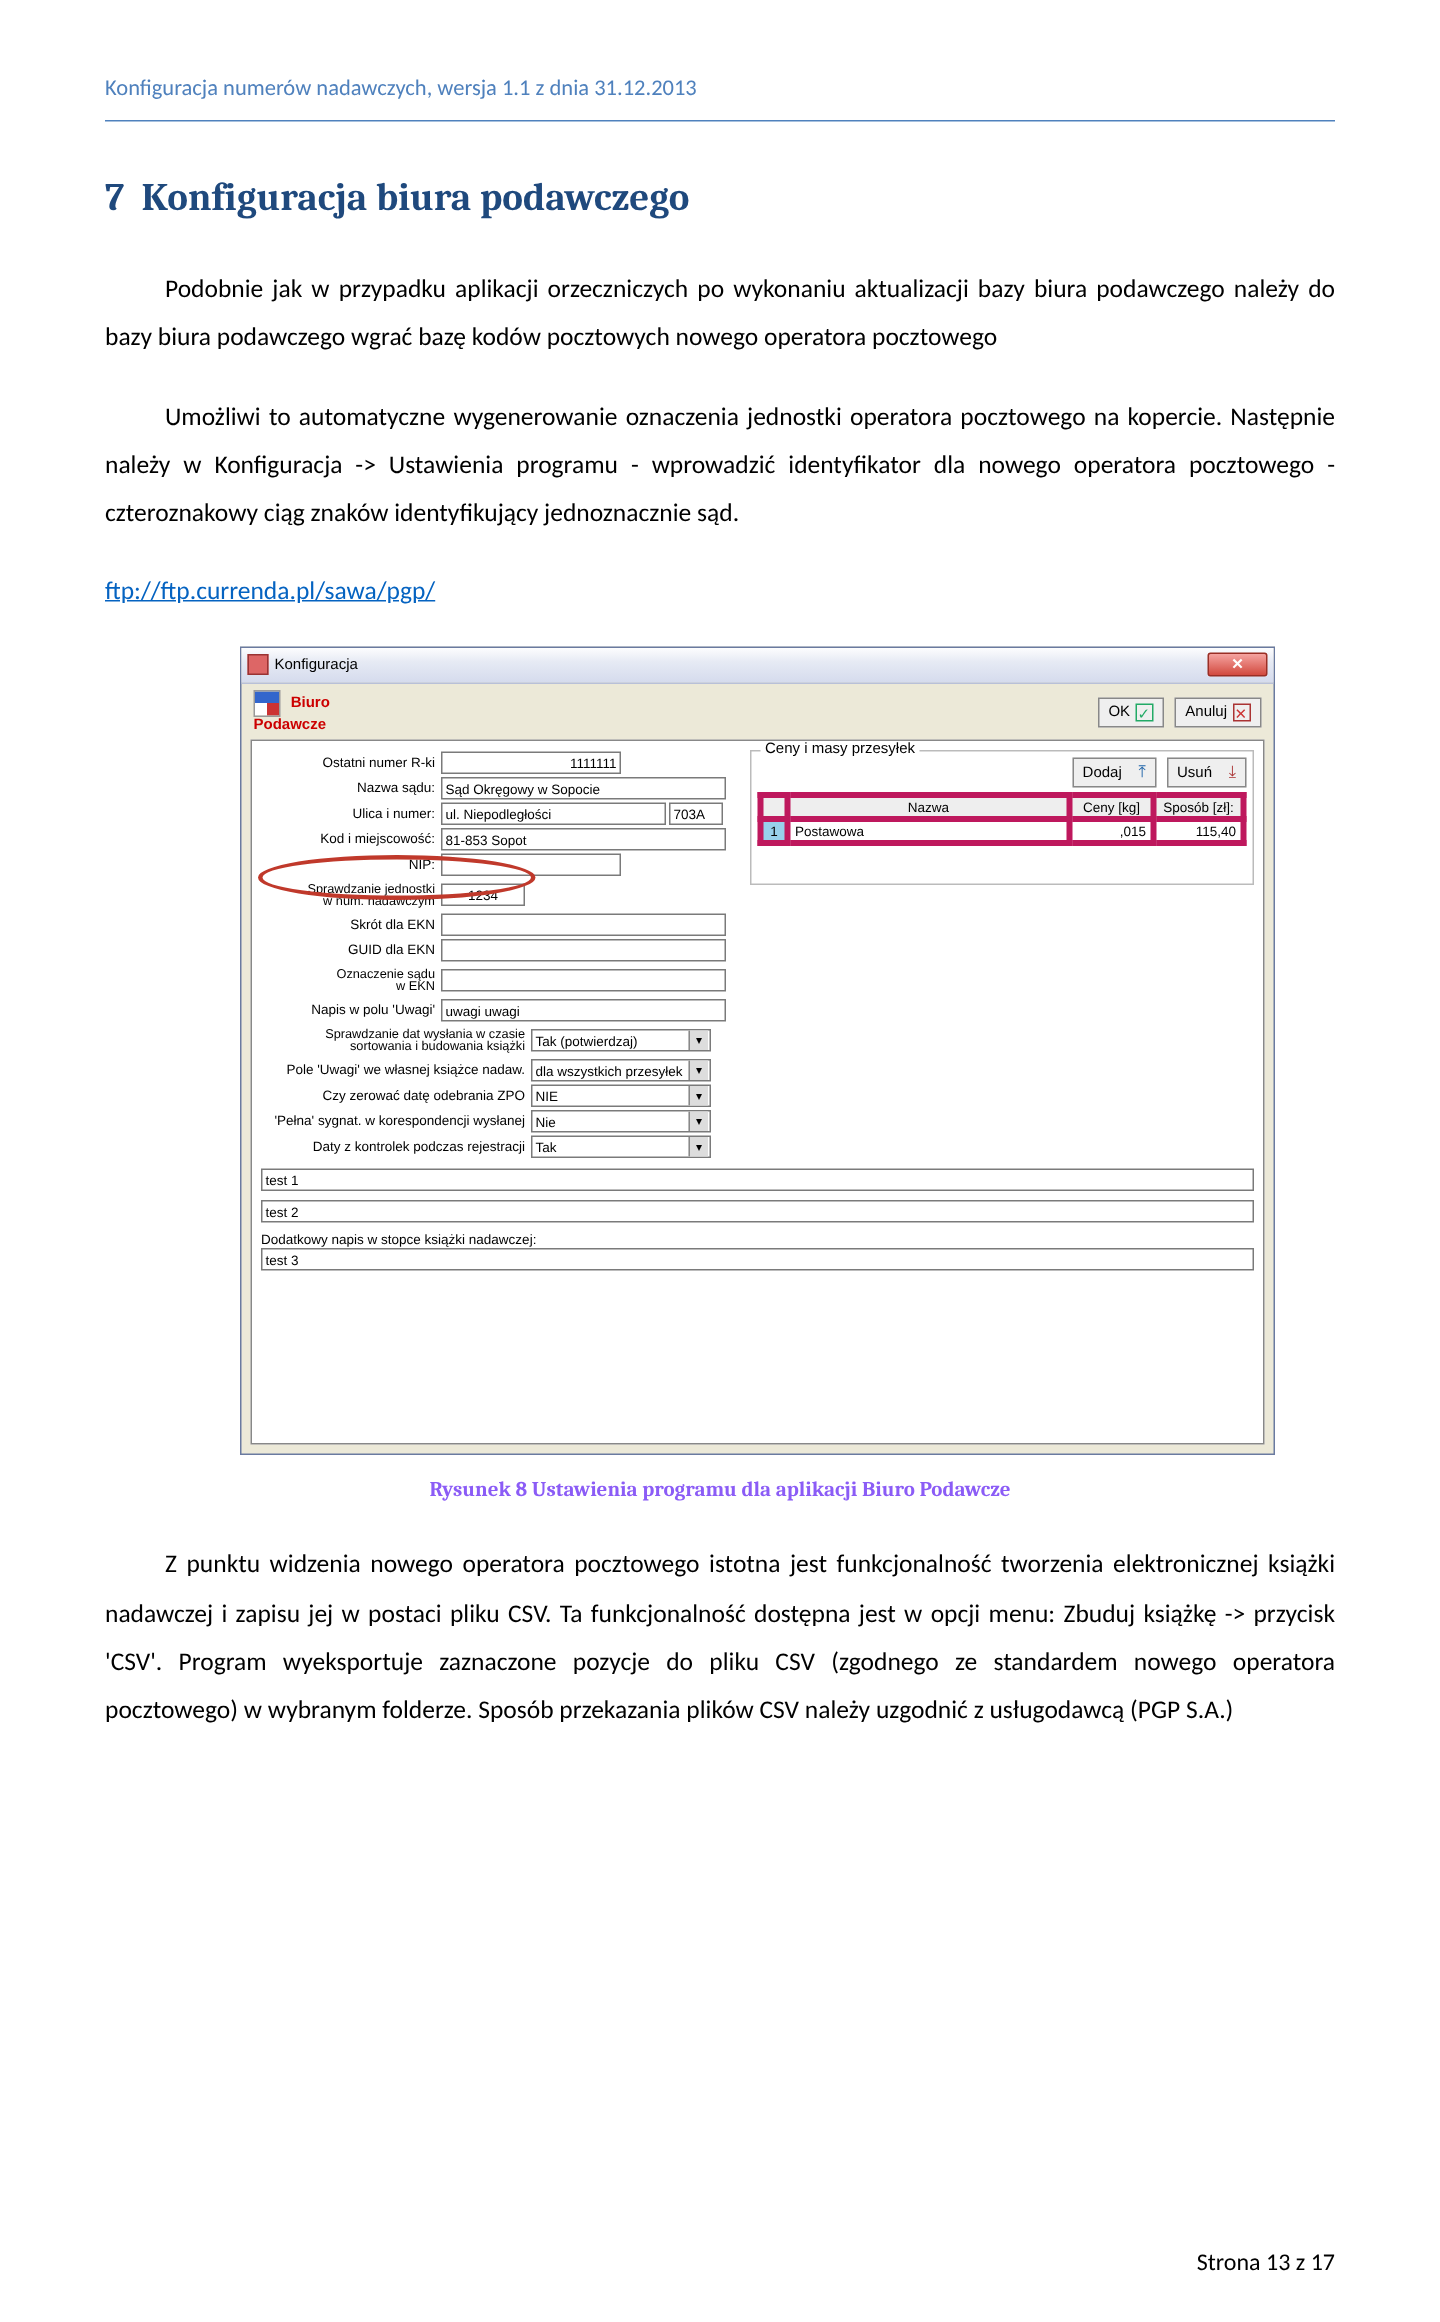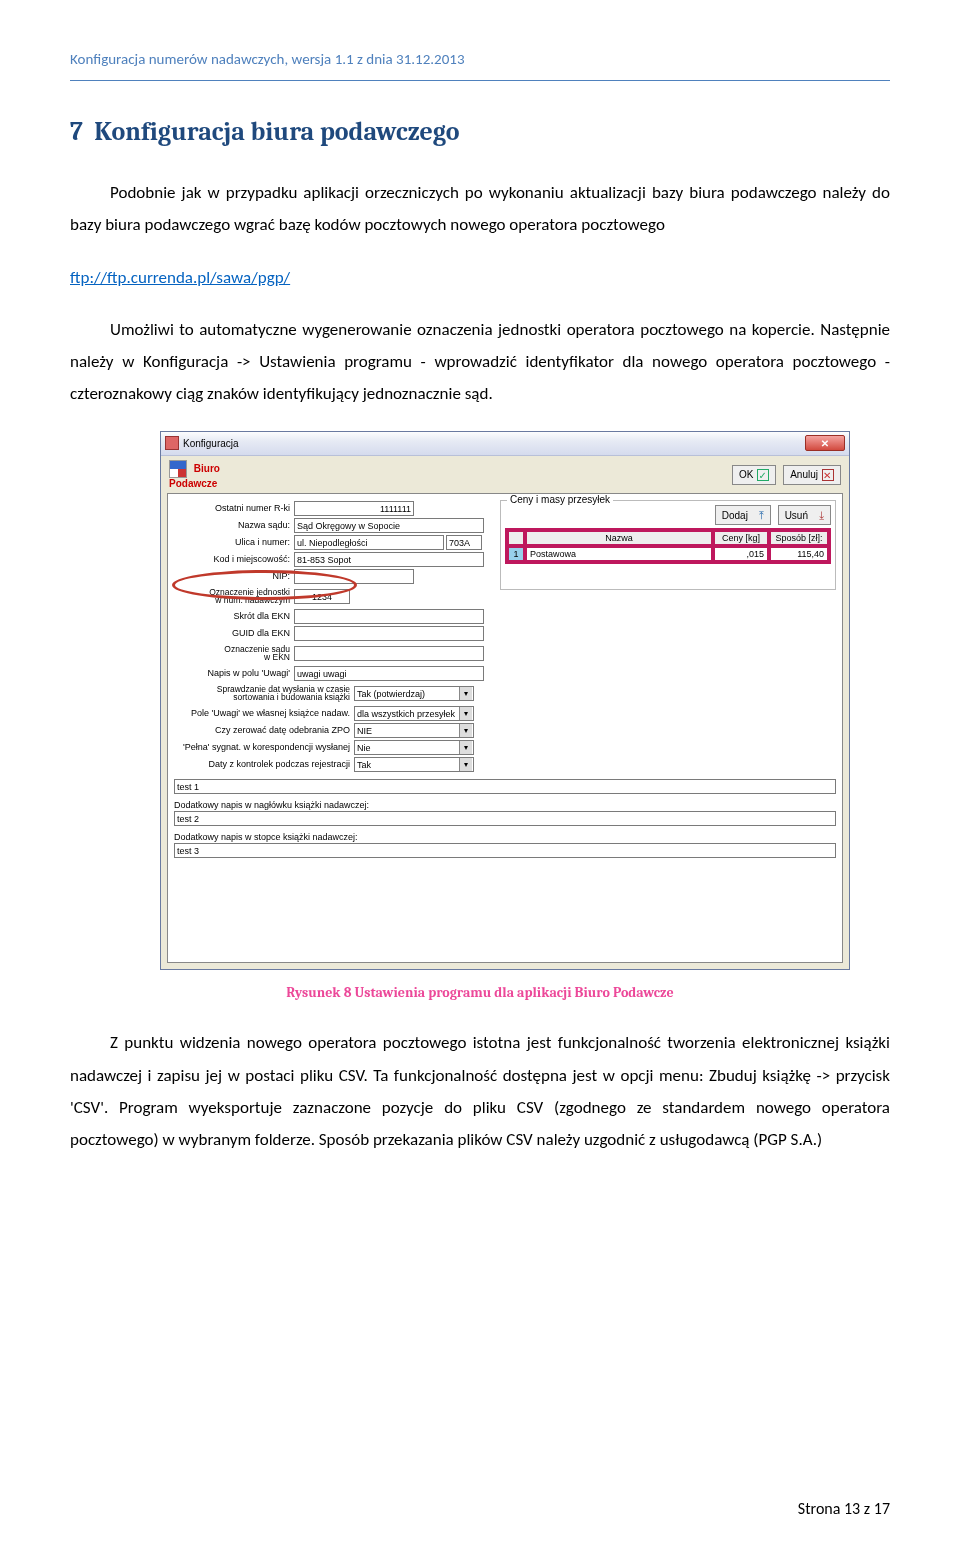--- a/index.html
+++ b/index.html
@@ -135,21 +135,21 @@
   .ceny-btns { text-align: right; margin-bottom: 3px; }
 
   .full-input {
     width: 100%; height: 15px; border: 1px solid #7a7a7a;
     font-size: 9px; padding: 0 2px; line-height: 15px; margin: 1px 0 6px 0;
   }
   .small-label { font-size: 9px; }
 
   .caption {
     text-align: center;
-    color: #ec4899;
+    color: #8b5cf6;
     font-family: Cambria, Georgia, serif;
     font-size: 14px;
     font-weight: bold;
     margin: 10px 0 26px 0;
   }
   .footer {
     position: absolute;
     bottom: 30px; right: 70px;
     font-size: 16px;
   }
@@ -160,25 +160,25 @@
 <div class="page">
   <div class="header">Konfiguracja numerów nadawczych, wersja 1.1 z dnia 31.12.2013</div>
 
   <h1 class="section-title">
     <span>7</span>&nbsp;
     <span>Konfiguracja biura podawczego</span>
   </h1>
 
   <p class="body">Podobnie jak w przypadku aplikacji orzeczniczych po wykonaniu aktualizacji bazy biura podawczego należy do bazy biura podawczego wgrać bazę kodów pocztowych nowego operatora pocztowego</p>
 
+  <p class="body">Umożliwi to automatyczne wygenerowanie oznaczenia jednostki operatora pocztowego na kopercie. Następnie należy w Konfiguracja -&gt; Ustawienia programu - wprowadzić identyfikator dla nowego operatora pocztowego - czteroznakowy ciąg znaków identyfikujący jednoznacznie sąd.</p>
+
   <p class="body noindent">
     <a class="link">ftp://ftp.currenda.pl/sawa/pgp/</a>
   </p>
-
-  <p class="body">Umożliwi to automatyczne wygenerowanie oznaczenia jednostki operatora pocztowego na kopercie. Następnie należy w Konfiguracja -&gt; Ustawienia programu - wprowadzić identyfikator dla nowego operatora pocztowego - czteroznakowy ciąg znaków identyfikujący jednoznacznie sąd.</p>
 
   <div class="shot-wrap">
     <div class="win">
       <div class="win-titlebar">
         <span class="win-icon"></span>
         <span class="win-title">Konfiguracja</span>
         <span class="closebtn">✕</span>
       </div>
 
       <div class="win-subhead">
@@ -221,21 +221,21 @@
             <div class="fldrow">
               <span class="fldlabel">Kod i miejscowość:</span>
               <span class="fldinput f-w1">81-853  Sopot</span>
             </div>
             <div class="fldrow">
               <span class="fldlabel">NIP:</span>
               <span class="fldinput f-w2"></span>
             </div>
             <div class="fldrow" style="height:22px">
               <span class="fldlabel multi">
-                <span>Oznaczenie jednostki</span><br><span>w num. nadawczym</span>
+                <span>Sprawdzanie jednostki</span><br><span>w num. nadawczym</span>
               </span>
               <span class="fldinput f-w3" style="text-align:center">1234</span>
             </div>
             <div class="fldrow">
               <span class="fldlabel">Skrót dla EKN</span>
               <span class="fldinput f-w1"></span>
             </div>
             <div class="fldrow">
               <span class="fldlabel">GUID dla EKN</span>
               <span class="fldinput f-w1"></span>
@@ -302,21 +302,20 @@
                   <td style="text-align:right">115,40</td>
                 </tr>
               </tbody>
                 </table>
             </div>
           </div>
         </div>
 
         <div style="margin-top:6px">
           <div class="full-input">test 1</div>
-          <div class="small-label">Dodatkowy napis w nagłówku książki nadawczej:</div>
           <div class="full-input">test 2</div>
           <div class="small-label">Dodatkowy napis w stopce książki nadawczej:</div>
           <div class="full-input">test 3</div>
         </div>
       </div>
     </div>
   </div>
 
   <div class="caption">Rysunek 8 Ustawienia programu dla aplikacji Biuro Podawcze</div>
 

